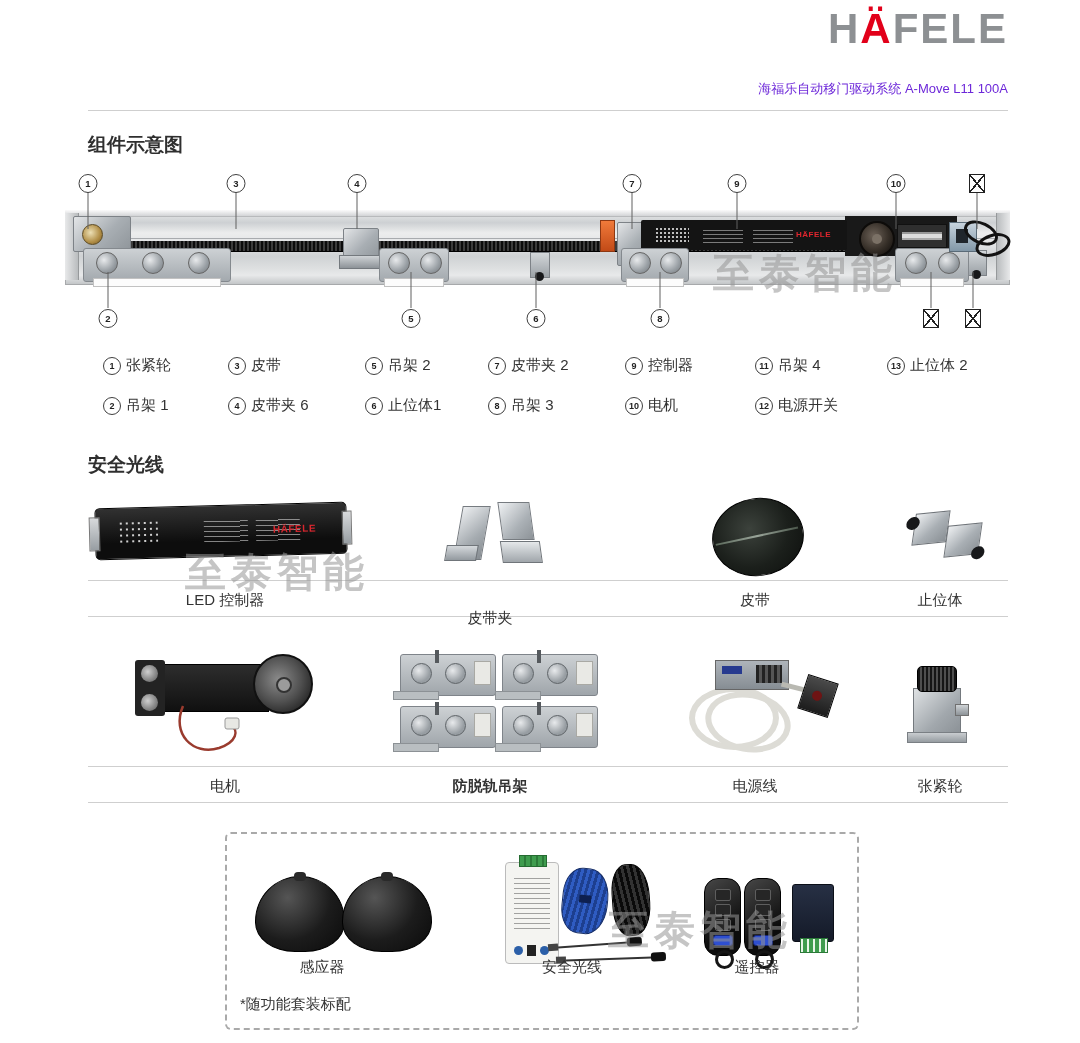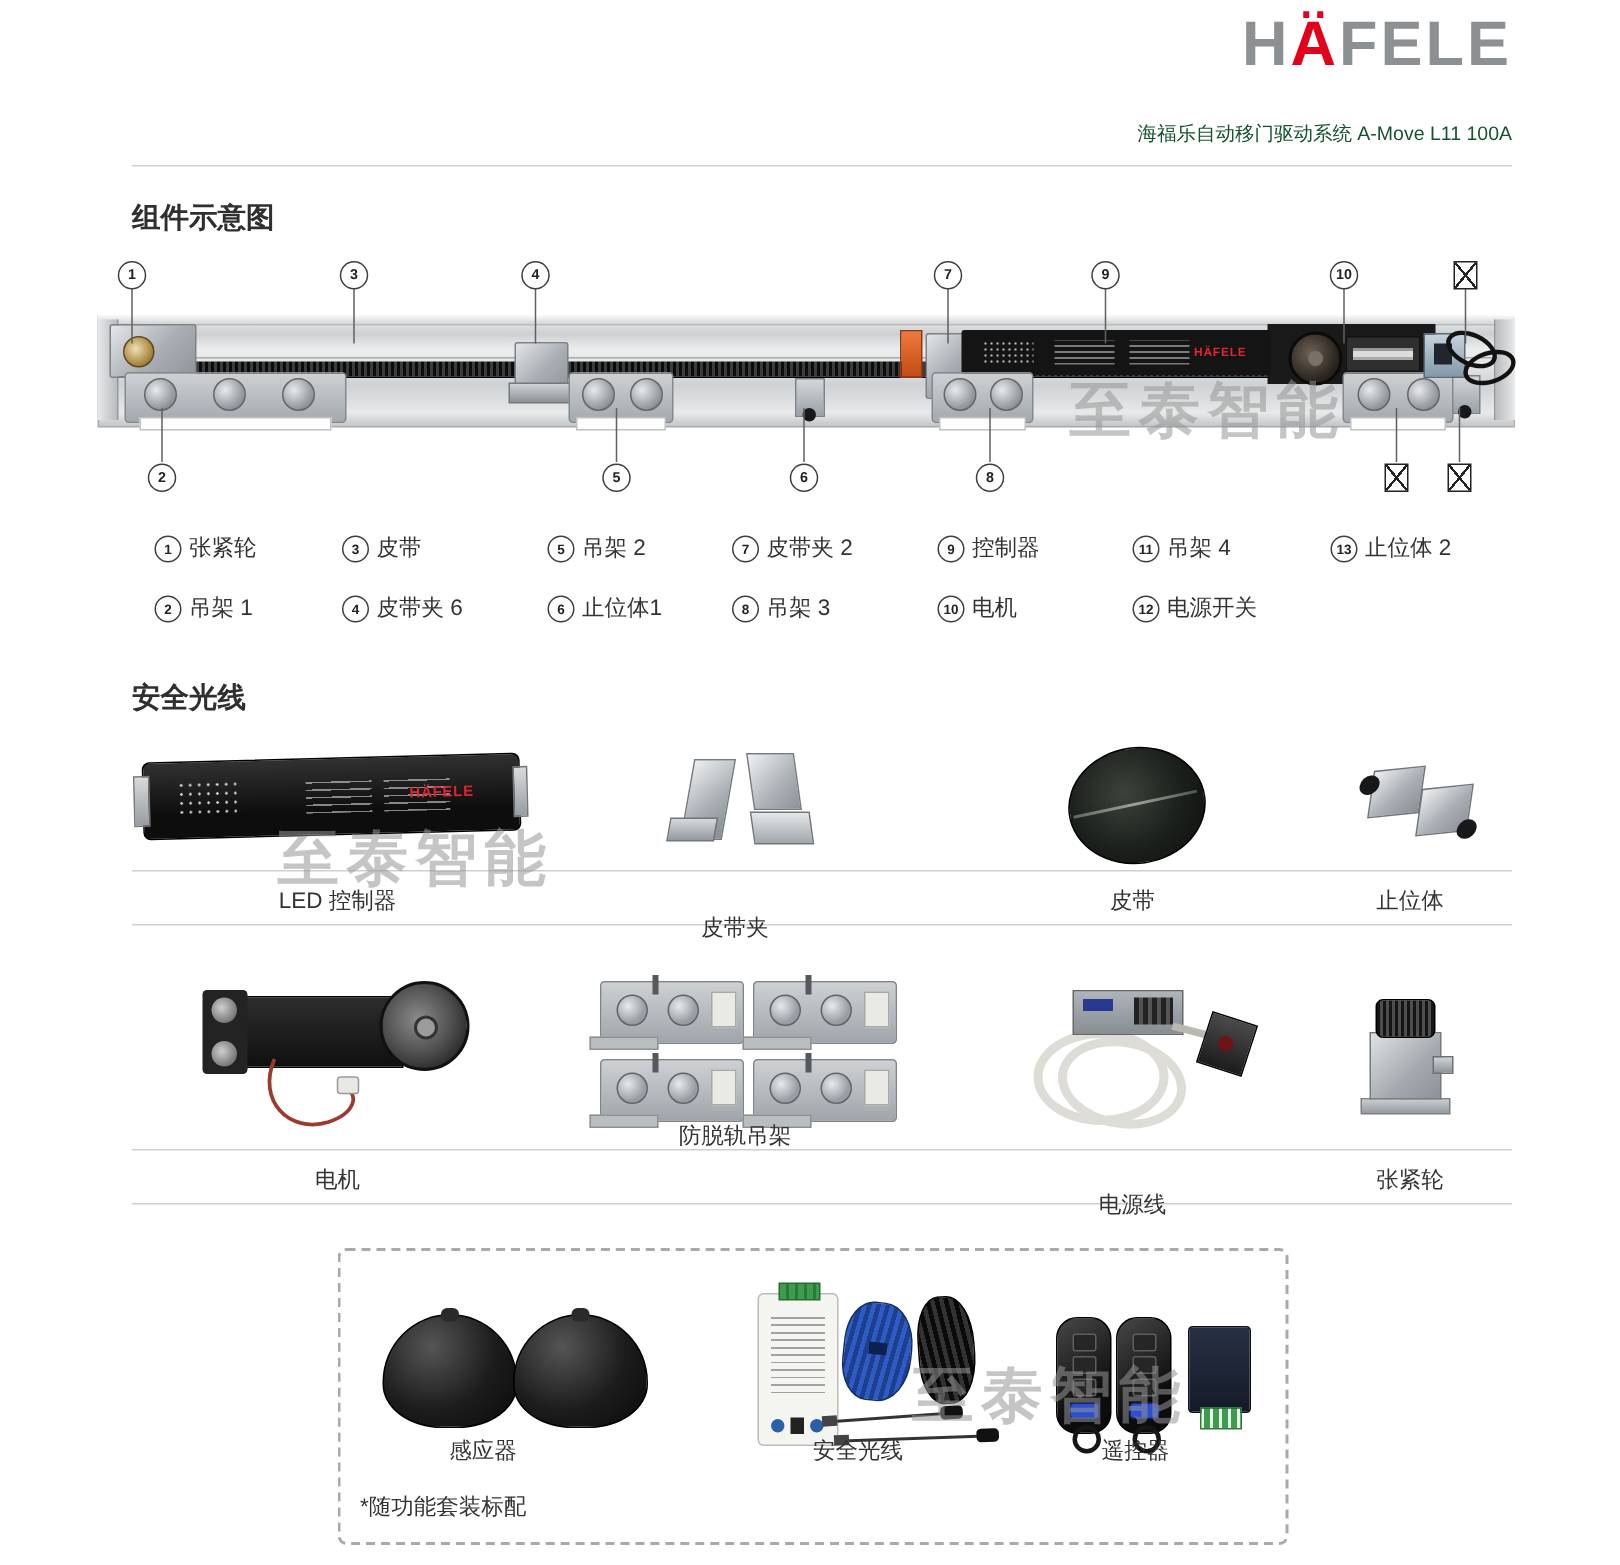--- a/index.html
+++ b/index.html
@@ -2,21 +2,21 @@
 <html><head>
 <meta charset="utf-8">
 <style>
   html,body{margin:0;padding:0;background:#fff;}
   .page{position:relative;width:1080px;height:1043px;background:#fff;overflow:hidden;
         font-family:"Liberation Sans","DejaVu Sans",sans-serif;color:#3a3a3a;}
 
   
   .logo{position:absolute;top:8px;right:72px;font-size:42px;font-weight:800;letter-spacing:2px;color:#8d9093;line-height:1;}
   .logo .red{color:#e2001a;}
-  .subtitle{position:absolute;top:80px;right:72px;font-size:13px;color:#14532d;}
+  .subtitle{position:absolute;top:80px;right:72px;font-size:13px;color:#6d28d9;}
   .rule{position:absolute;left:88px;width:920px;height:1px;background:#cfcfcf;}
   .r0{top:110px;}
   .sec-title{position:absolute;left:88px;margin:0;font-size:19px;font-weight:600;color:#2f2f2f;}
   .st1{top:132px;}
   .st2{top:452px;}
 
   
   .circ{position:absolute;width:17px;height:17px;border:1.3px solid #3f3f3f;border-radius:50%;
         background:#fff;font-size:9.5px;font-weight:bold;color:#222;display:flex;align-items:center;justify-content:center;
         transform:translateX(-50%);z-index:7;}
@@ -440,16 +440,16 @@
       <span class="opt-label" style="left: 572px; top: 958px;">安全光线</span>
       <span class="opt-label" style="left: 757px; top: 958px;">遥控器</span>
     </div>
   <div class="opt-note">*随功能套装标配</div>
 
 <span class="plabel" style="left: 225px; top: 591px;">LED 控制器</span>
     <span class="plabel" style="left: 490px; top: 609px;">皮带夹</span>
     <span class="plabel" style="left: 755px; top: 591px;">皮带</span>
     <span class="plabel" style="left: 940px; top: 591px;">止位体</span>
     <span class="plabel" style="left: 225px; top: 777px;">电机</span>
-    <span class="plabel" style="left: 490px; top: 748px;">防脱轨吊架</span>
-    <span class="plabel" style="left: 755px; top: 794px;">电源线</span>
+    <span class="plabel" style="left: 490px; top: 777px; font-weight: bold;">防脱轨吊架</span>
+    <span class="plabel" style="left: 755px; top: 777px;">电源线</span>
     <span class="plabel" style="left: 940px; top: 777px;">张紧轮</span>
   </div>
 
 </body></html>

